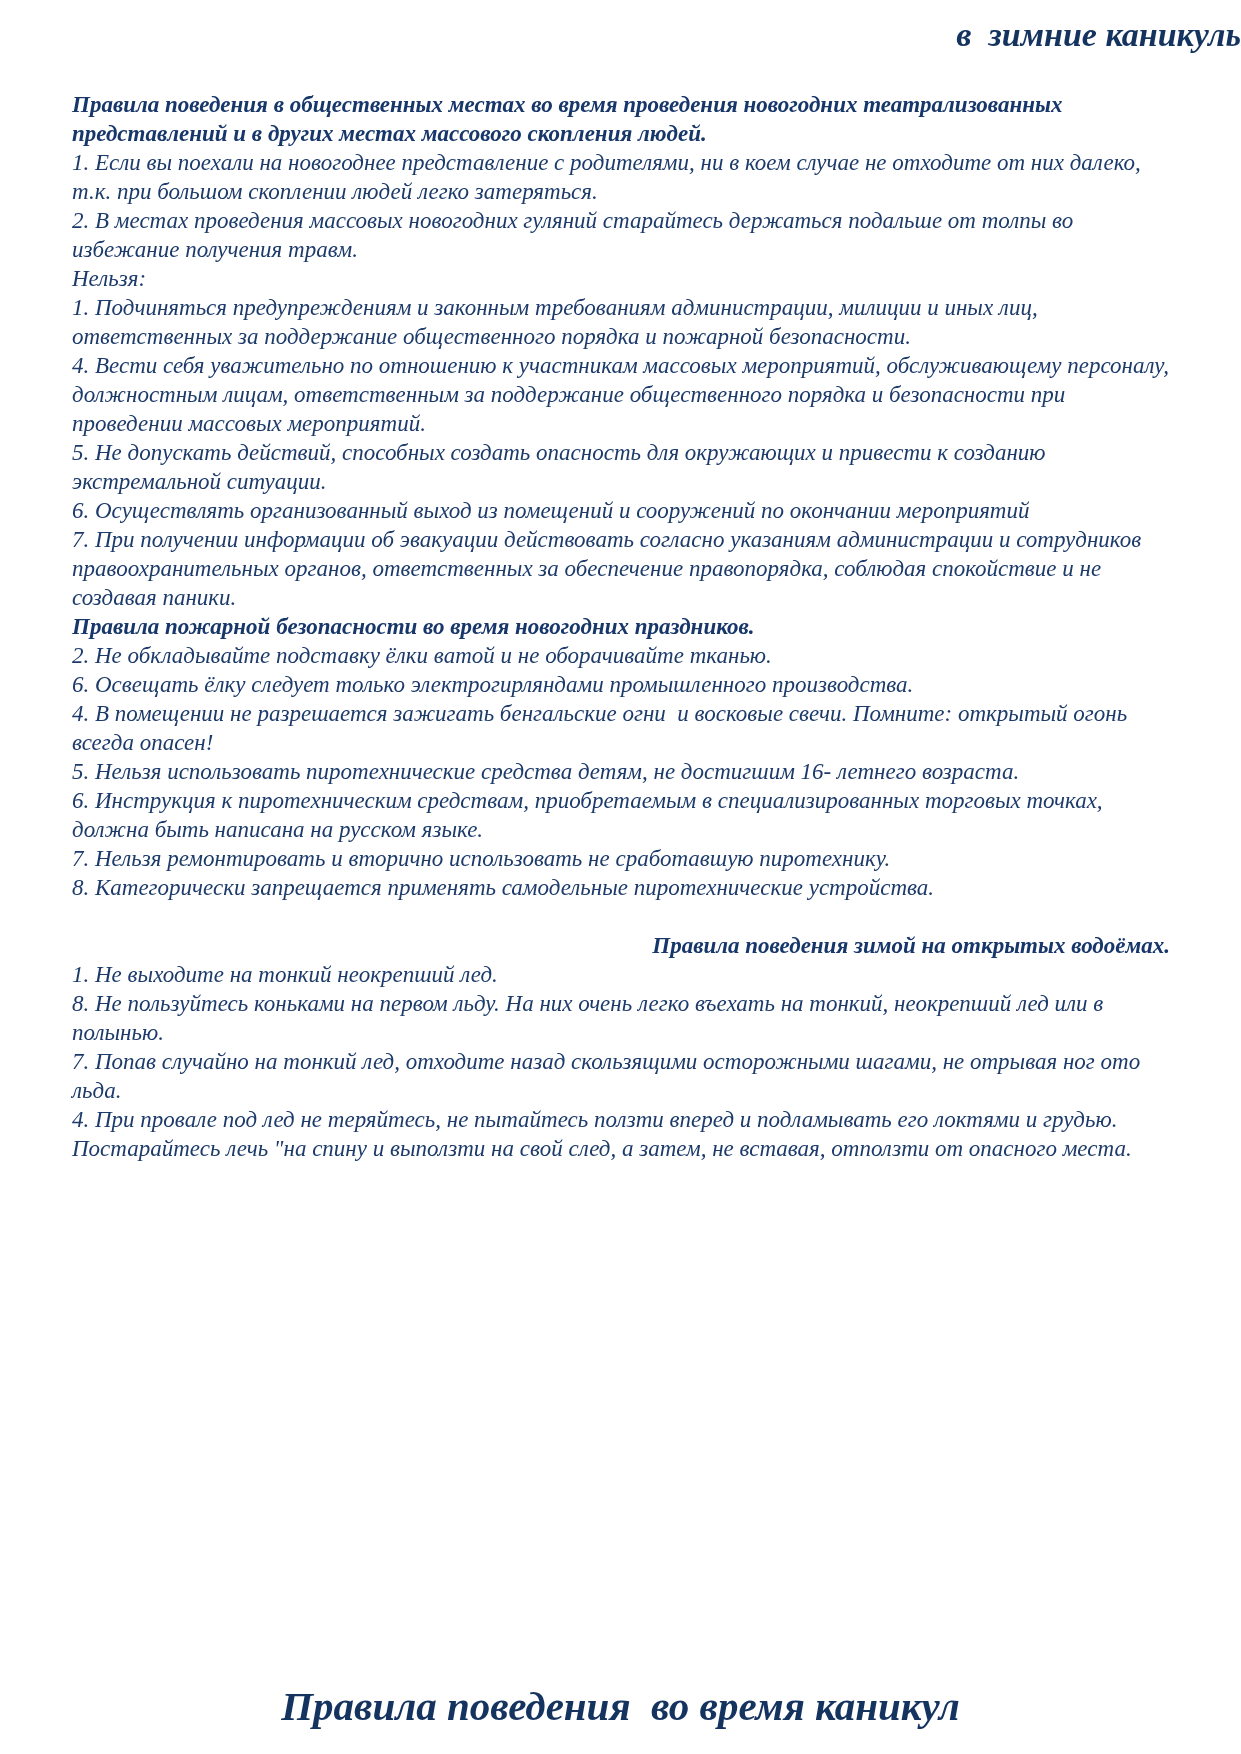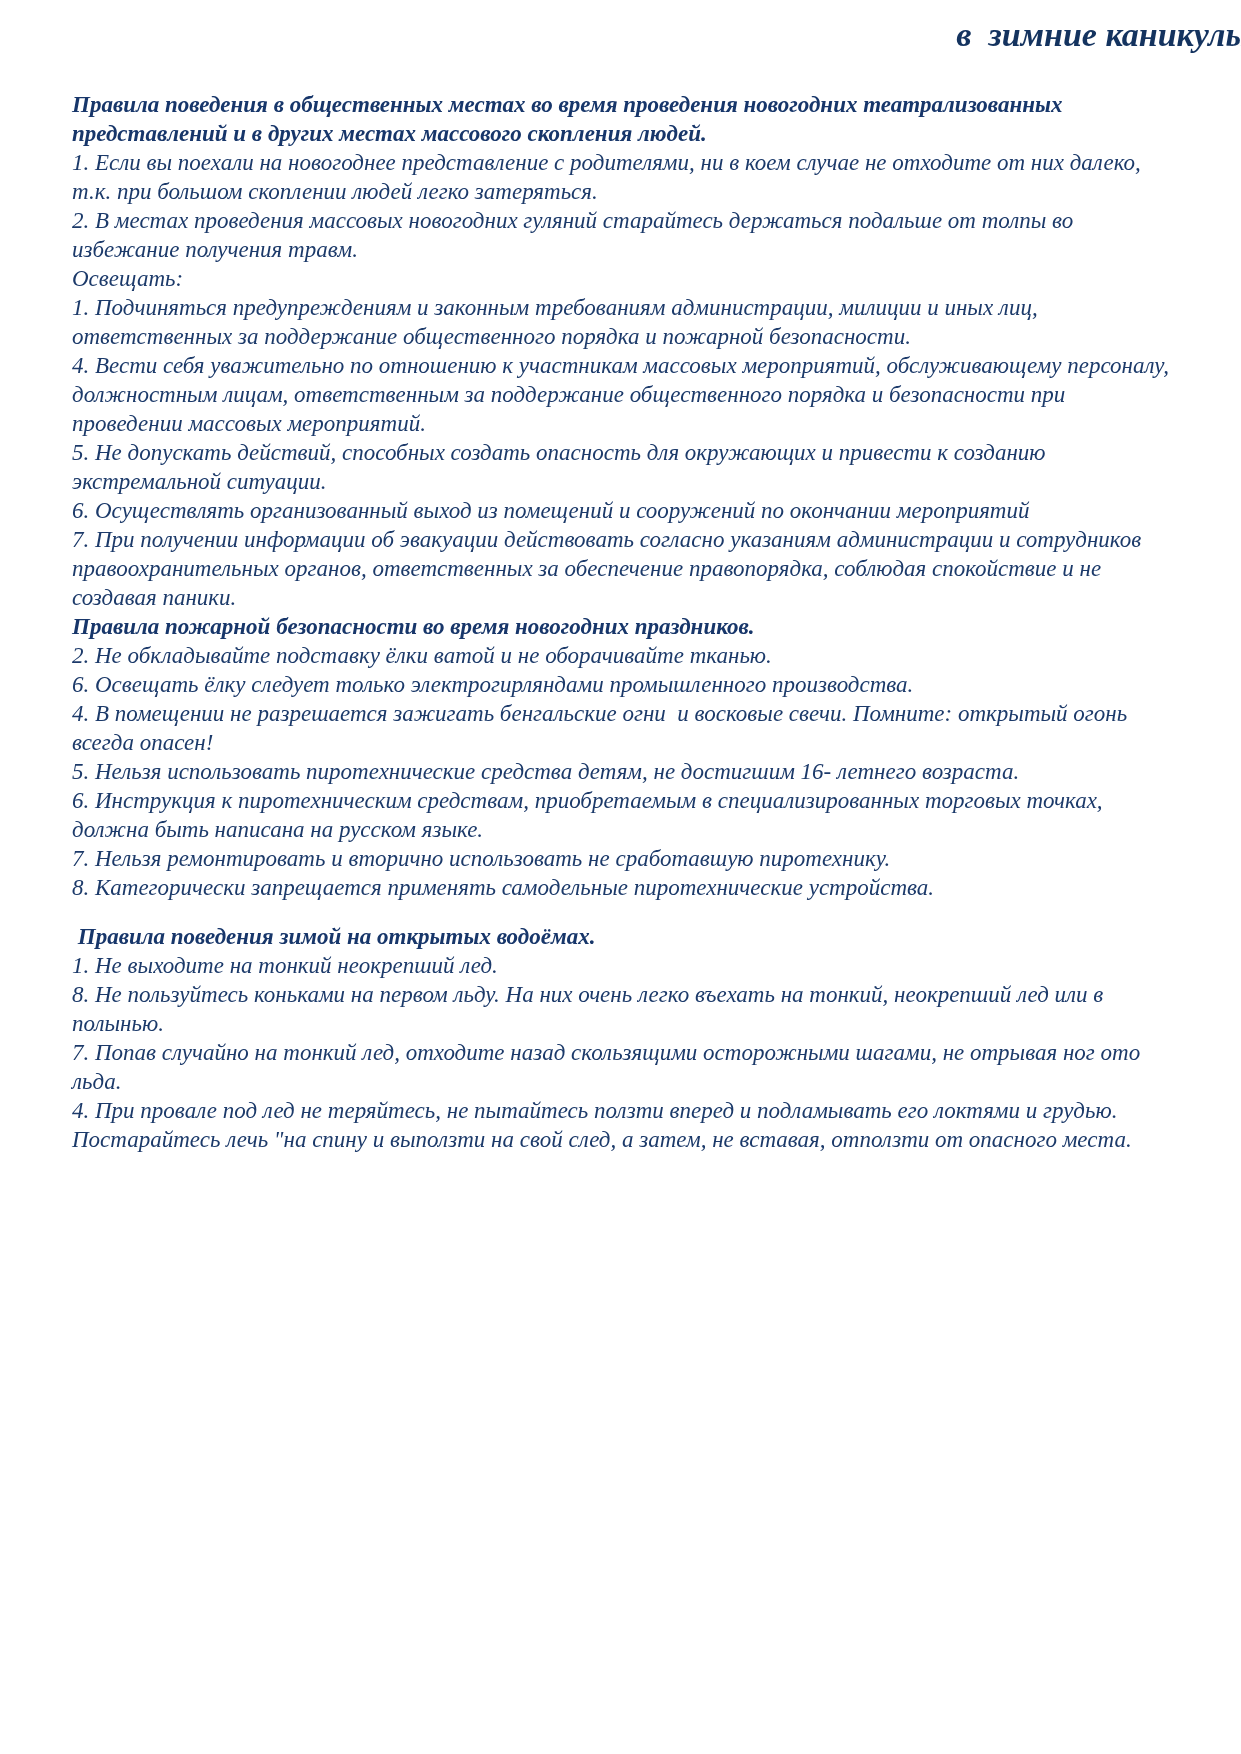--- a/index.html
+++ b/index.html
@@ -37,21 +37,22 @@
   .doc-body p {
     margin: 0;
     white-space: pre-wrap;
     font-style: italic;
   }
   .doc-body p.heading {
     font-weight: bold;
     color: #17366a;
   }
   .doc-body .gap-above {
-    margin-top: 20px;
+    margin-top: 29px;
+    text-align: right;
   }
   .bottom-title {
     position: absolute;
     top: 1682px;
     left: 0;
     width: 100%;
     margin: 0;
     text-align: center;
     font-size: 41px;
     font-weight: bold;
@@ -66,21 +67,21 @@
 <div class="page">
 
   <h1 class="top-title">в  зимние каникулы</h1>
 
   <div class="doc-body">
 
     <div>
       <p class="heading">Правила поведения в общественных местах во время проведения новогодних театрализованных представлений и в других местах массового скопления людей.</p>
       <p>1. Если вы поехали на новогоднее представление с родителями, ни в коем случае не отходите от них далеко, т.к. при большом скоплении людей легко затеряться.</p>
       <p>2. В местах проведения массовых новогодних гуляний старайтесь держаться подальше от толпы во избежание получения травм.</p>
-      <p>Освещать:</p>
+      <p>Нельзя:</p>
       <p>1. Подчиняться предупреждениям и законным требованиям администрации, милиции и иных лиц, ответственных за поддержание общественного порядка и пожарной безопасности.</p>
       <p>4. Вести себя уважительно по отношению к участникам массовых мероприятий, обслуживающему персоналу, должностным лицам, ответственным за поддержание общественного порядка и безопасности при проведении массовых мероприятий.</p>
       <p>5. Не допускать действий, способных создать опасность для окружающих и привести к созданию экстремальной ситуации.</p>
       <p>6. Осуществлять организованный выход из помещений и сооружений по окончании мероприятий</p>
       <p>7. При получении информации об эвакуации действовать согласно указаниям администрации и сотрудников правоохранительных органов, ответственных за обеспечение правопорядка, соблюдая спокойствие и не создавая паники.</p>
     </div>
 
     <div>
       <p class="heading">Правила пожарной безопасности во время новогодних праздников.</p>
       <p>2. Не обкладывайте подставку ёлки ватой и не оборачивайте тканью.</p>
@@ -95,14 +96,15 @@
     <div>
       <p class="heading gap-above"> Правила поведения зимой на открытых водоёмах.</p>
       <p>1. Не выходите на тонкий неокрепший лед.</p>
       <p>8. Не пользуйтесь коньками на первом льду. На них очень легко въехать на тонкий, неокрепший лед или в полынью.</p>
       <p>7. Попав случайно на тонкий лед, отходите назад скользящими осторожными шагами, не отрывая ног ото льда.</p>
       <p>4. При провале под лед не теряйтесь, не пытайтесь ползти вперед и подламывать его локтями и грудью. Постарайтесь лечь "на спину и выползти на свой след, а затем, не вставая, отползти от опасного места.</p>
     </div>
 
   </div>
 
+  <h2 class="bottom-title">Правила поведения  во время каникул</h2>
 
 </div>
 
 </body></html>

